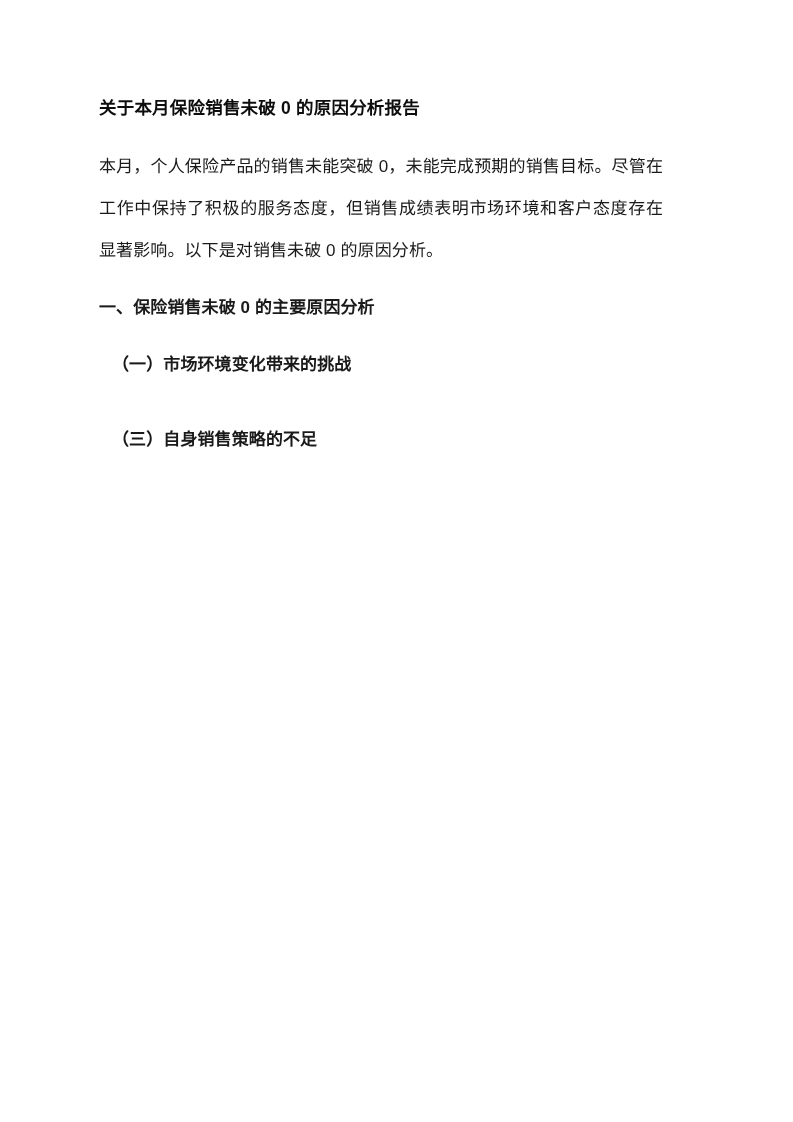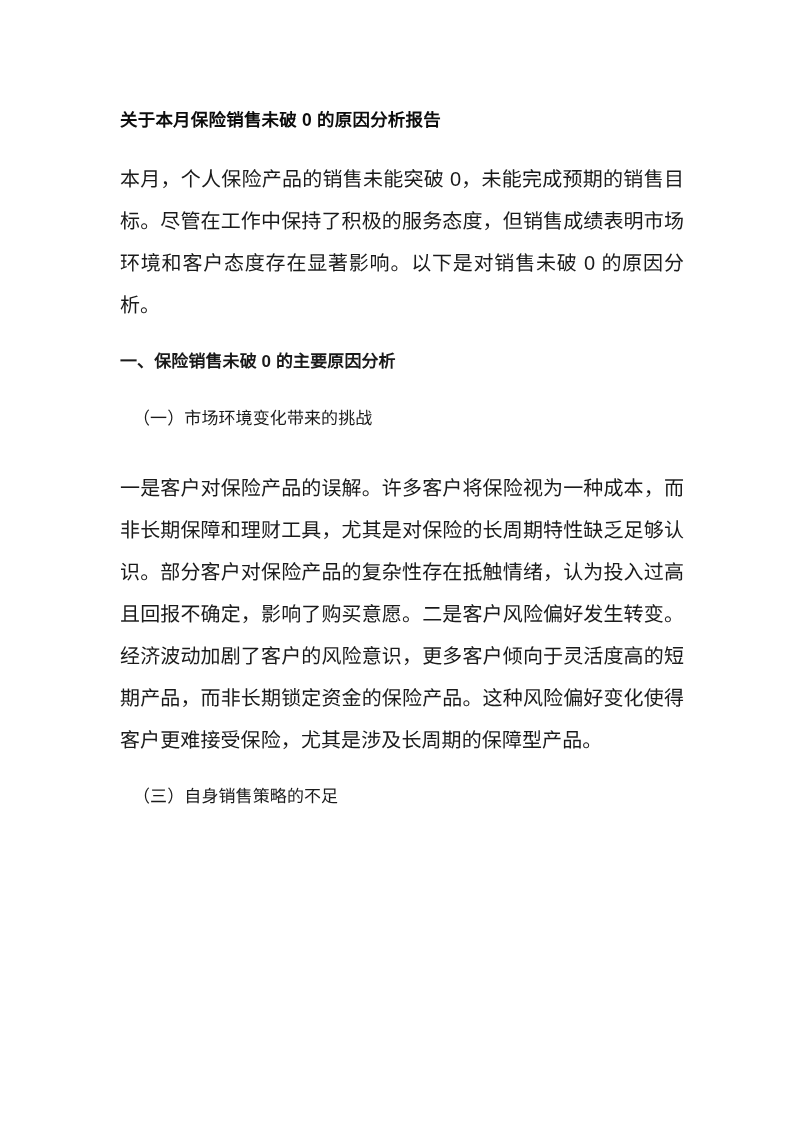--- a/index.html
+++ b/index.html
@@ -11,39 +11,38 @@
   .page {
     position: relative;
     width: 793px;
     height: 1122px;
     background: #ffffff;
     overflow: hidden;
     box-sizing: border-box;
   }
   .content {
     position: absolute;
-    left: 120px;
+    left: 99px;
     top: 92px;
     width: 564px;
-    margin-top: 12px;
   }
   .doc-title {
     font-family: "Liberation Sans", "DejaVu Sans", sans-serif;
     font-weight: bold;
     font-size: 17.5px;
     line-height: 32px;
     color: #0d0d0d;
     letter-spacing: 0.2px;
     margin: 0 0 22px 0;
     white-space: pre-wrap;
   }
   .para {
     font-family: "Liberation Sans", "DejaVu Sans", sans-serif;
     font-weight: normal;
-    font-size: 20px;
+    font-size: 17px;
     line-height: 42px;
     color: #1a1a1a;
     margin: 0 0 9px 0;
     text-align: justify;
     text-justify: inter-character;
     letter-spacing: 0.1px;
     white-space: pre-wrap;
     word-break: break-all;
   }
   .para.last-line-left {
@@ -54,21 +53,21 @@
     font-weight: bold;
     font-size: 17px;
     line-height: 42px;
     color: #1a1a1a;
     margin: 0 0 9px 0;
     letter-spacing: 0.1px;
     white-space: pre-wrap;
   }
   .heading-2 {
     font-family: "Liberation Sans", "DejaVu Sans", sans-serif;
-    font-weight: normal;
+    font-weight: bold;
     font-size: 17px;
     line-height: 42px;
     color: #1a1a1a;
     margin: 0 0 9px 0;
     padding-left: 13px;
     letter-spacing: 0.1px;
     white-space: pre-wrap;
   }
   .spacer-sm { height: 6px; }
 </style>
@@ -91,20 +90,19 @@
     <p class="heading-2">（一）市场环境变化带来的挑战</p>
 
     <div class="spacer-sm"></div>
 
 
     <div class="spacer-sm"></div>
 
 
     <div class="spacer-sm"></div>
 
-    <p class="para last-line-left">一是客户对保险产品的误解。许多客户将保险视为一种成本，而非长期保障和理财工具，尤其是对保险的长周期特性缺乏足够认识。部分客户对保险产品的复杂性存在抵触情绪，认为投入过高且回报不确定，影响了购买意愿。二是客户风险偏好发生转变。经济波动加剧了客户的风险意识，更多客户倾向于灵活度高的短期产品，而非长期锁定资金的保险产品。这种风险偏好变化使得客户更难接受保险，尤其是涉及长周期的保障型产品。</p>
 
     <div class="spacer-sm"></div>
 
     <p class="heading-2">（三）自身销售策略的不足</p>
 
   </div>
 </div>
 
 </body></html>

